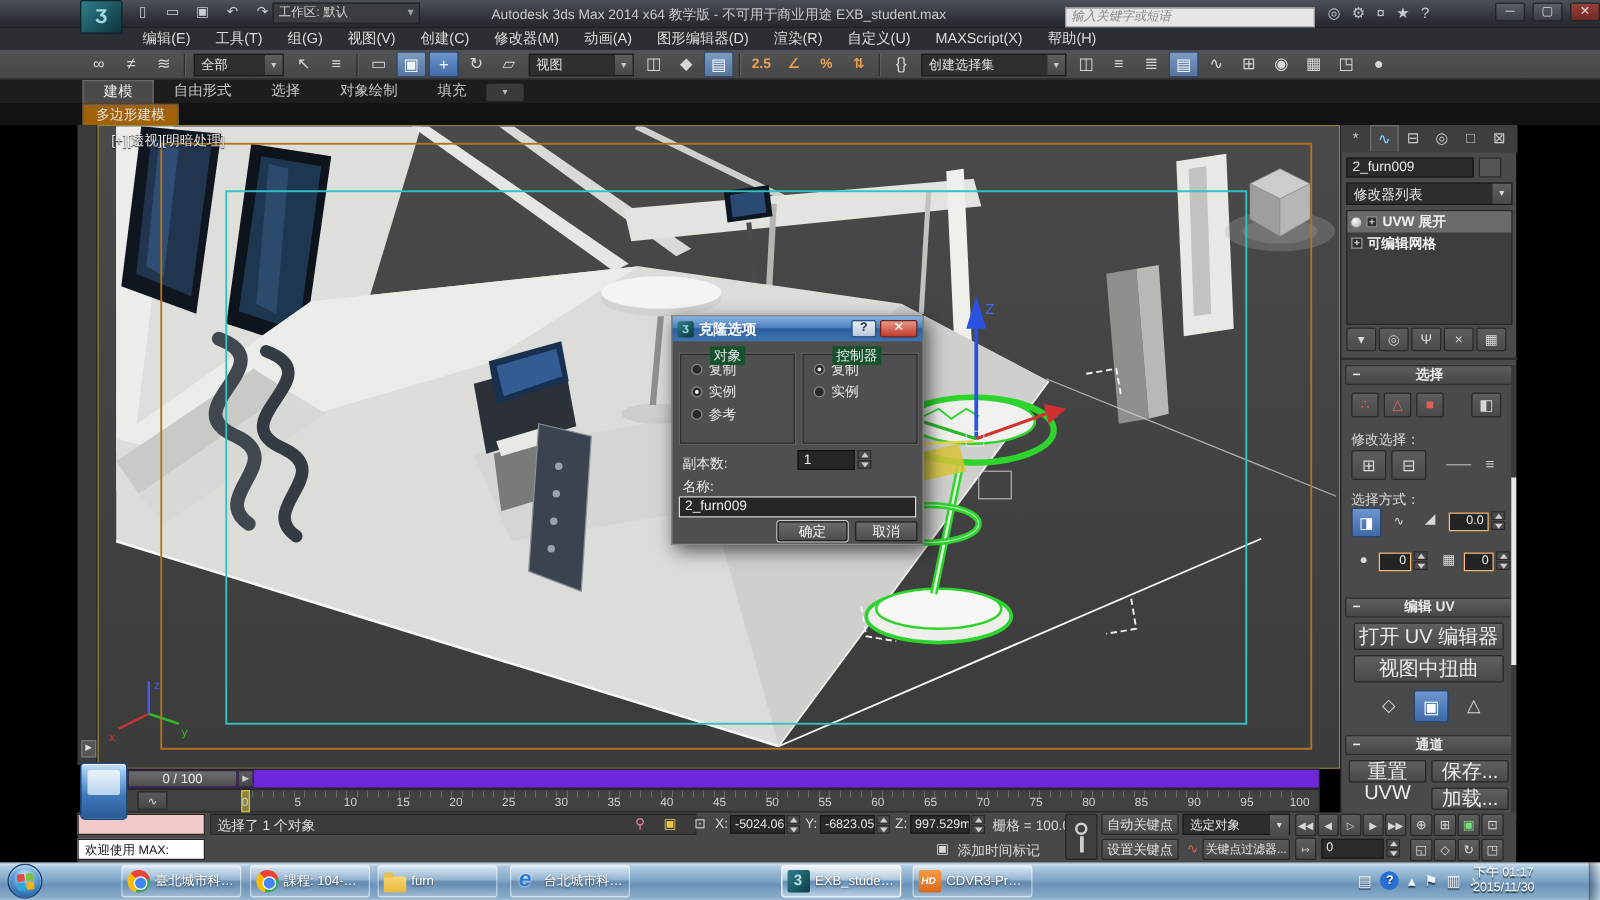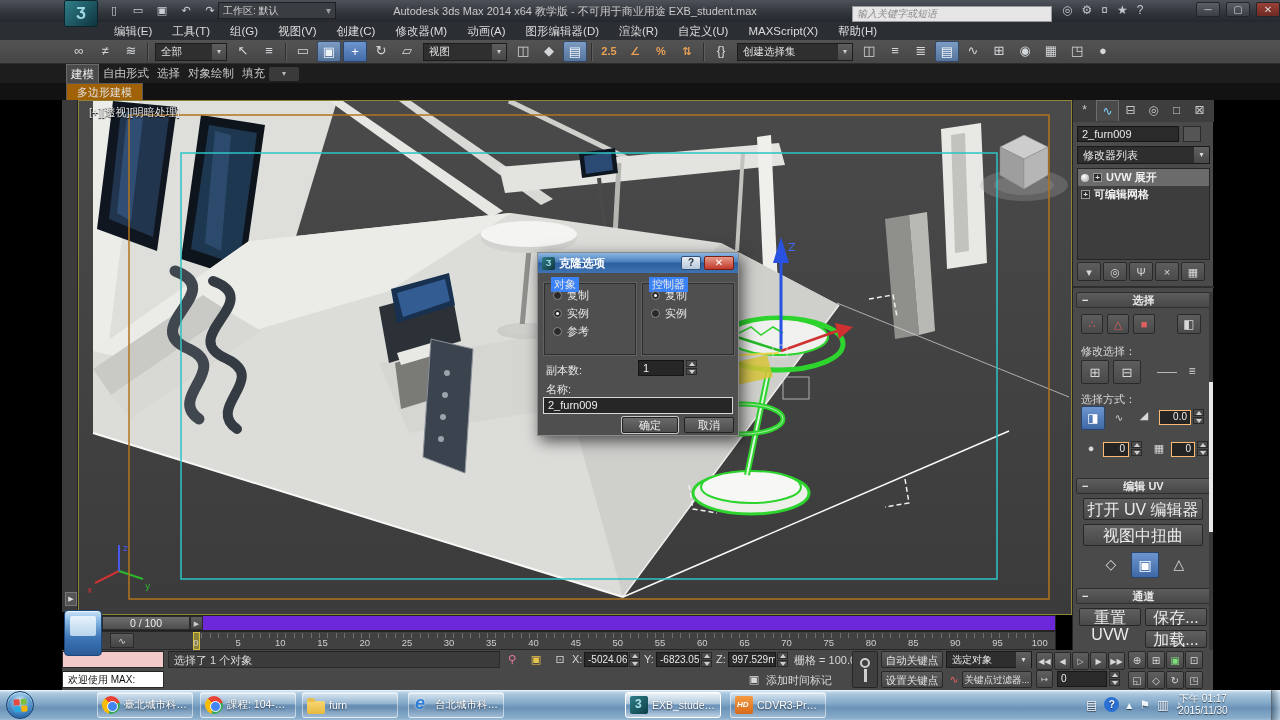--- a/index.html
+++ b/index.html
@@ -40,21 +40,21 @@
   .tbtn.active { background:linear-gradient(#6d96cf,#426ba8); border:1px solid #27456f; color:#fff; }
   .tbtn.lite { background:linear-gradient(#7c9cc4,#56749c); border:1px solid #32496a; color:#eef3f8; }
   .tbtn.snap { color:#e8a055; font-size:11px; font-weight:bold; }
   .tsep { width:2px; height:18px; margin:0 3px; border-left:1px solid #2e2e2e; border-right:1px solid #5e5e5e; flex:0 0 auto; }
   .tb-dd { height:18px; background:#2f2f2f; border:1px solid #1c1c1c; color:#e2e2e2; font-size:10.5px;
     display:flex; align-items:center; justify-content:space-between; padding-left:5px; margin:0 3px; flex:0 0 auto; }
   .tb-dd .car { width:14px; height:16px; background:linear-gradient(#5e5e5e,#474747); color:#ccc; font-size:8px; text-align:center; line-height:16px; margin-left:4px; }
 
   
   #ribbontabs { left:0; top:64px; width:1280px; height:19px; background:#1d1d1d; display:flex; padding-left:66px; }
-  .rtab { color:#c8c8c8; font-size:11.5px; line-height:19px; padding:0 4px; }
+  .rtab { color:#c8c8c8; font-size:11.5px; line-height:19px; padding:0 16px; }
   .rtab.active { background:#4a4a4a; color:#f0f0f0; border:1px solid #6a6a6a; border-bottom:none; }
   .rtab-min { width:30px; height:14px; margin-top:3px; background:#3a3a3a; border-radius:2px; color:#bbb; font-size:8px; text-align:center; line-height:13px; }
   #subtabrow { left:0; top:83px; width:1280px; height:17px; background:#121212; }
   .subtab { position:absolute; left:66px; top:0; height:19px; background:#a16207; border:1px solid #5a5a5a; border-bottom:none;
     color:#e0e0e0; font-size:11px; line-height:16px; padding:0 10px; }
 
   
   #leftstrip { left:62px; top:100px; width:16px; height:512px; background:#3b3b3b; border-right:1px solid #222; }
   #strip-expand { left:65px; top:592px; width:12px; height:14px; background:#555; border:1px solid #777; color:#ddd; font-size:7px; text-align:center; line-height:12px; }
 
@@ -67,21 +67,21 @@
   #dlg-title { left:0; top:0; width:200px; height:20px;
     background:linear-gradient(180deg,#8cb6e2 0%,#4a80bd 45%,#2d5f9e 50%,#3f73b2 100%);
     display:flex; align-items:center; padding:0 4px; }
   #dlg-title .dlg-ico { width:13px; height:13px; background:linear-gradient(135deg,#2e7f8a,#10343c); border-radius:2px; margin-right:4px;
     color:#9fd8e2; font-size:9px; font-weight:bold; text-align:center; line-height:12px; }
   #dlg-title .dlg-text { color:#fff; font-size:11.5px; font-weight:bold; flex:1; }
   .dlg-btn { width:20px; height:14px; border-radius:2px; border:1px solid #30507c; background:linear-gradient(#e8eef5,#b8c8da);
     color:#234; font-size:10px; font-weight:bold; text-align:center; line-height:12px; margin-left:3px; }
   .dlg-btn.close { width:30px; background:linear-gradient(#e89a8a,#c0392b); border-color:#7a1f14; color:#fff; }
   .dlg-group { position:absolute; border:1px solid #2e2e2e; box-shadow:0 0 0 1px #616161; }
-  .dlg-legend { position:absolute; top:-7px; left:6px; background:#3b82f6; padding:0 3px; color:#e8e8e8; font-size:11px;text-align:right; }
+  .dlg-legend { position:absolute; top:-7px; left:23px; background:#14532d; padding:0 3px; color:#e8e8e8; font-size:11px;text-align:right; }
   .radio-row { display:flex; align-items:center; gap:5px; margin:5px 0 0 8px; height:13px; }
   .radio { width:9px; height:9px; border-radius:50%; background:#2a2a2a; border:1px solid #8a8a8a; position:relative; }
   .radio-row.selected .radio::after { content:""; position:absolute; left:2px; top:2px; width:3px; height:3px; border-radius:50%; background:#fff; }
   .radio-row .rlabel { color:#e8e8e8; font-size:11px; }
   .dlg-label { position:absolute; color:#e8e8e8; font-size:11px; }
   .dfield { position:absolute; background:#262626; border:1px solid #161616; border-top-color:#111; color:#eee; font-size:11px; padding:1px 4px; }
   #dlg-name-input { border:1px solid #d8d8d8; width:100%; height:100%; background:#262626; color:#eee; font-size:11px; padding:0 4px; }
   .spin { position:absolute; width:11px; display:flex; flex-direction:column; gap:1px; }
   .spin i { height:7px; background:#4c4c4c; border:1px solid #2a2a2a; position:relative; }
   .spin i::after { content:""; position:absolute; left:2px; border-left:3px solid transparent; border-right:3px solid transparent; }
@@ -589,21 +589,21 @@
         <span>90</span>
         <span>95</span>
         <span>100</span>
     </div>
   </div>
   <div class="a" id="mini-curve">∿</div>
 
   <div class="a" id="statusbar"></div>
   <div class="sfield pink a" style="left:62px; top:651px; width:102px; height:17px;"></div>
   <div class="sfield white a" style="left:62px; top:671px; width:102px; height:17px; font-size:10px;">欢迎使用 MAX:</div>
-  <div class="sfield a" style="left:168px; top:651px; width:332px; height:17px;">选择了 1 个对象</div>
+  <div class="sfield a" style="left:168px; top:651px; width:389px; height:17px;">选择了 1 个对象</div>
   <span class="s-ico a" style="left:504px; top:651px; color:#e87aa0;">⚲</span>
   <span class="s-ico a" style="left:528px; top:651px; color:#e8c44a;">▣</span>
   <span class="s-ico a" style="left:552px; top:651px;">⊡</span>
   <span class="coord-label a" style="left:572px; top:653px;">X:</span>
   <div class="coord-field a" style="left:584px; top:652px; width:44px; height:15px;">-5024.063</div>
   <div class="spin a" style="left:629px; top:652px;">
       <i class="up"></i>
       <i class="dn"></i>
     </div>
   <span class="coord-label a" style="left:644px; top:653px;">Y:</span>

